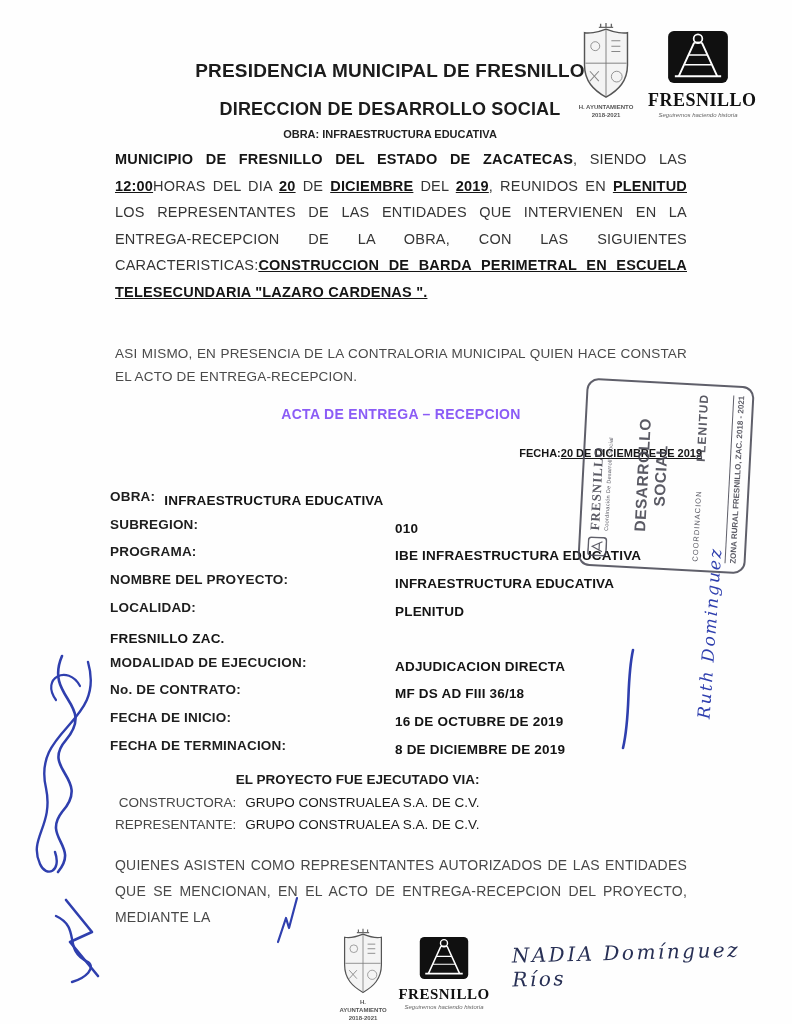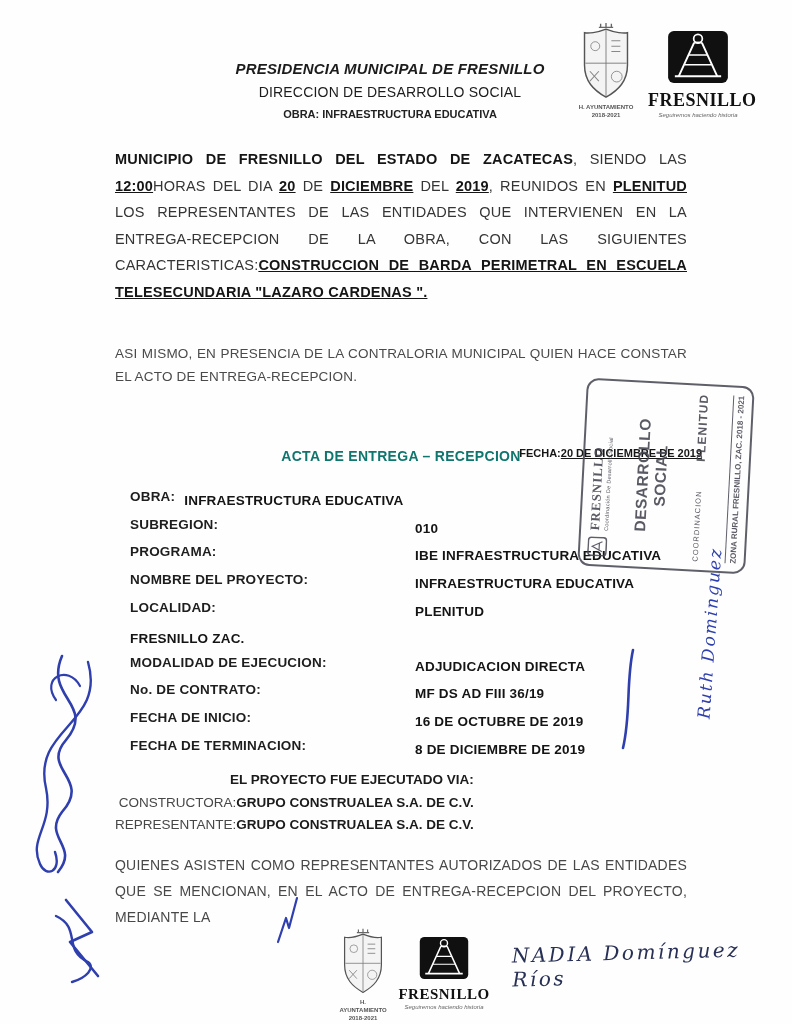--- a/index.html
+++ b/index.html
@@ -5,55 +5,55 @@
   html,body{margin:0;padding:0;background:#ffffff;}
   .page{
     position:relative;width:792px;height:1024px;background:#fefefe;overflow:hidden;
     font-family:"Liberation Sans",sans-serif;color:#2a2a2a;
   }
   .b{font-weight:700;color:#151515;}
   .u{text-decoration:underline;}
 
   
   .hdr-text{position:absolute;left:150px;top:60px;width:480px;text-align:center;}
-  .hdr-title{font-size:15px;font-weight:700;font-style:italic;color:#1c1c1c;letter-spacing:.2px;}
-  .hdr-sub{font-size:14px;font-weight:400;color:#1c1c1c;margin-top:7px;letter-spacing:.2px;}
+  .hdr-title{font-size:19px;font-weight:700;color:#1c1c1c;letter-spacing:.2px;}
+  .hdr-sub{font-size:18px;font-weight:700;color:#1c1c1c;margin-top:17px;letter-spacing:.2px;}
   .hdr-obra{font-size:11px;font-weight:700;color:#222;margin-top:8px;text-align:center;}
 
   .crest{position:absolute;text-align:center;}
   .crest-top{left:575px;top:22px;width:62px;}
   .crest-cap{font-size:6px;font-weight:700;color:#555;line-height:8px;}
 
   .flogo{position:absolute;text-align:center;}
   .flogo-top{left:648px;top:30px;width:100px;}
   .flogo-word{font-family:"Liberation Serif",serif;font-weight:700;font-size:18px;color:#111;letter-spacing:.5px;margin-top:2px;}
   .flogo-tag{font-size:6px;font-style:italic;color:#666;margin-top:1px;}
   .flogo-small .flogo-word{font-size:15px;}
 
   
   .para1{position:absolute;left:115px;top:146px;width:572px;font-size:14.5px;line-height:26.5px;
     text-align:justify;color:#353535;letter-spacing:.2px;}
   .para2{position:absolute;left:115px;top:342px;width:572px;font-size:13.5px;line-height:23px;
     text-align:justify;color:#4a4a4a;letter-spacing:.2px;}
   .acta{position:absolute;left:115px;top:406px;width:572px;text-align:center;
-    font-size:14px;font-weight:700;color:#0f766e;letter-spacing:.3px;margin-top:42px;}
+    font-size:14px;font-weight:700;color:#8b5cf6;letter-spacing:.3px;}
   .fecha{position:absolute;top:447px;right:90px;font-size:11px;font-weight:700;color:#161616;}
 
   
-  .fields{position:absolute;left:130px;top:483px;width:572px;}
+  .fields{position:absolute;left:110px;top:483px;width:572px;}
   .frow{display:flex;align-items:center;height:27.6px;font-size:13.5px;}
   .flabel{font-weight:700;color:#1e1e1e;width:285px;flex:0 0 auto;letter-spacing:.2px;}
   .frow.obra .flabel{width:auto;margin-right:9px;}
   .fvalue{font-weight:700;color:#141414;letter-spacing:.2px;margin-top:8px;}
 
   
   .exec{position:absolute;left:115px;top:769px;font-size:13.5px;line-height:22.5px;text-align:right;}
   .exec-h{font-weight:700;color:#1b1b1b;}
   .exec-label{color:#474747;}
-  .exec-val{font-weight:700;color:#1b1b1b;}
+  .exec-val{font-weight:400;color:#1b1b1b;margin-left:9px;}
 
   .closing{position:absolute;left:115px;top:852px;width:572px;font-size:14px;line-height:26px;
     text-align:justify;color:#484848;letter-spacing:.2px;}
 
   
   .crest-bottom{left:336px;top:928px;width:54px;}
   .flogo-bottom{left:398px;top:936px;width:92px;}
 
   
   .stamp{
@@ -157,21 +157,21 @@
     </div>
     <div class="frow">
       <span class="fvalue">FRESNILLO ZAC.</span>
     </div>
     <div class="frow">
       <span class="flabel">MODALIDAD DE EJECUCION:</span>
       <span class="fvalue">ADJUDICACION DIRECTA</span>
     </div>
     <div class="frow">
       <span class="flabel">No. DE CONTRATO:</span>
-      <span class="fvalue">MF DS AD FIII 36/19</span>
+      <span class="fvalue">MF DS AD FIII 36/18</span>
     </div>
     <div class="frow">
       <span class="flabel">FECHA DE INICIO:</span>
       <span class="fvalue">16 DE OCTUBRE DE 2019</span>
     </div>
     <div class="frow">
       <span class="flabel">FECHA DE TERMINACION:</span>
       <span class="fvalue">8 DE DICIEMBRE DE 2019</span>
     </div>
   </div>

